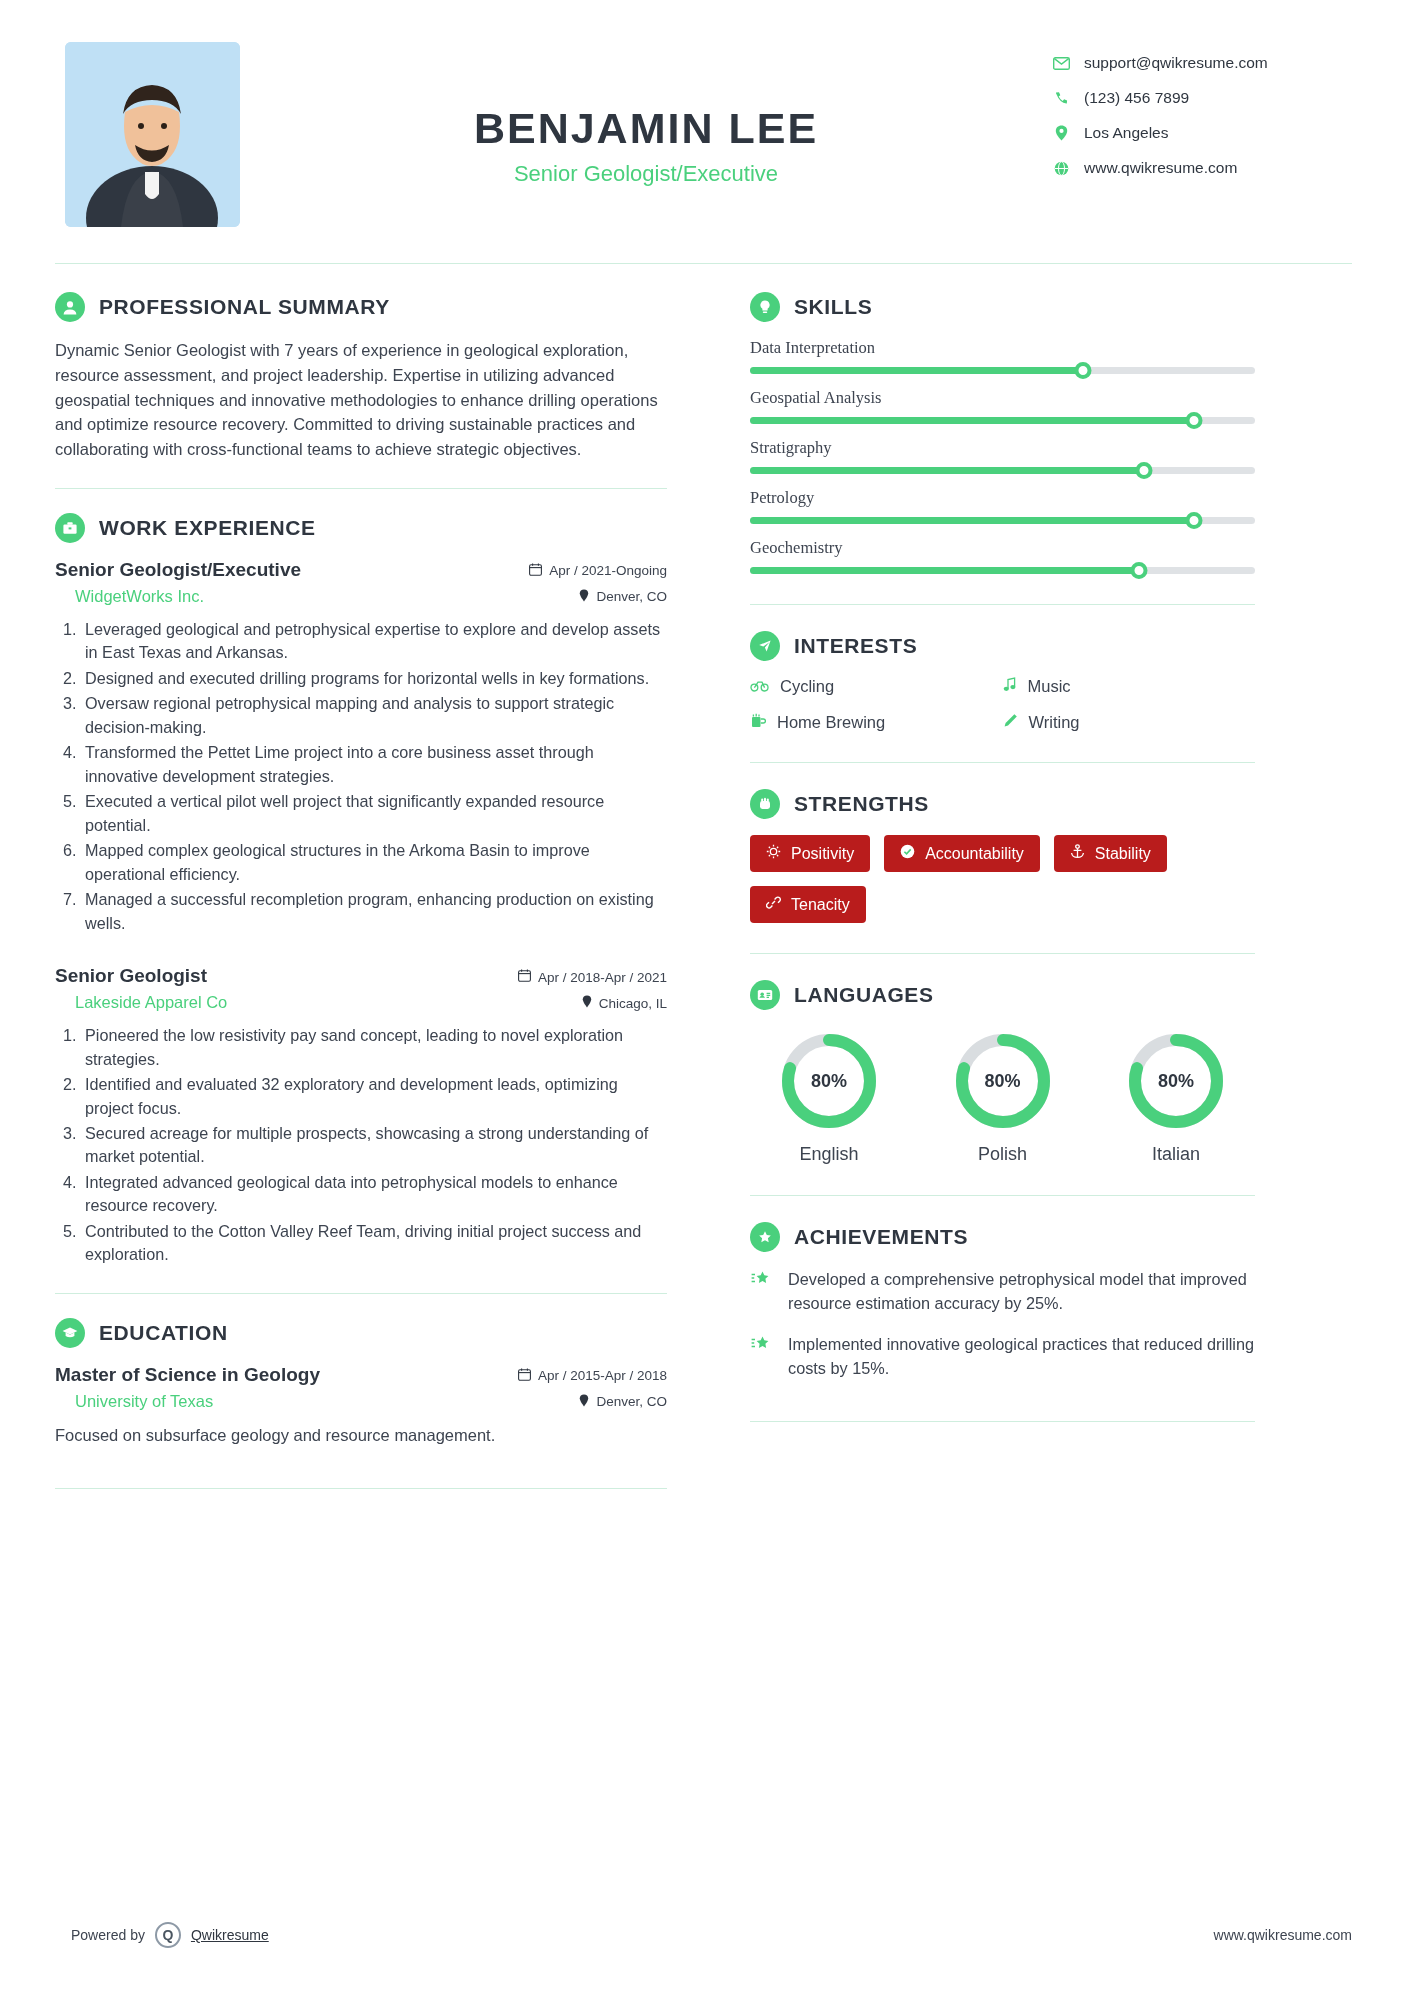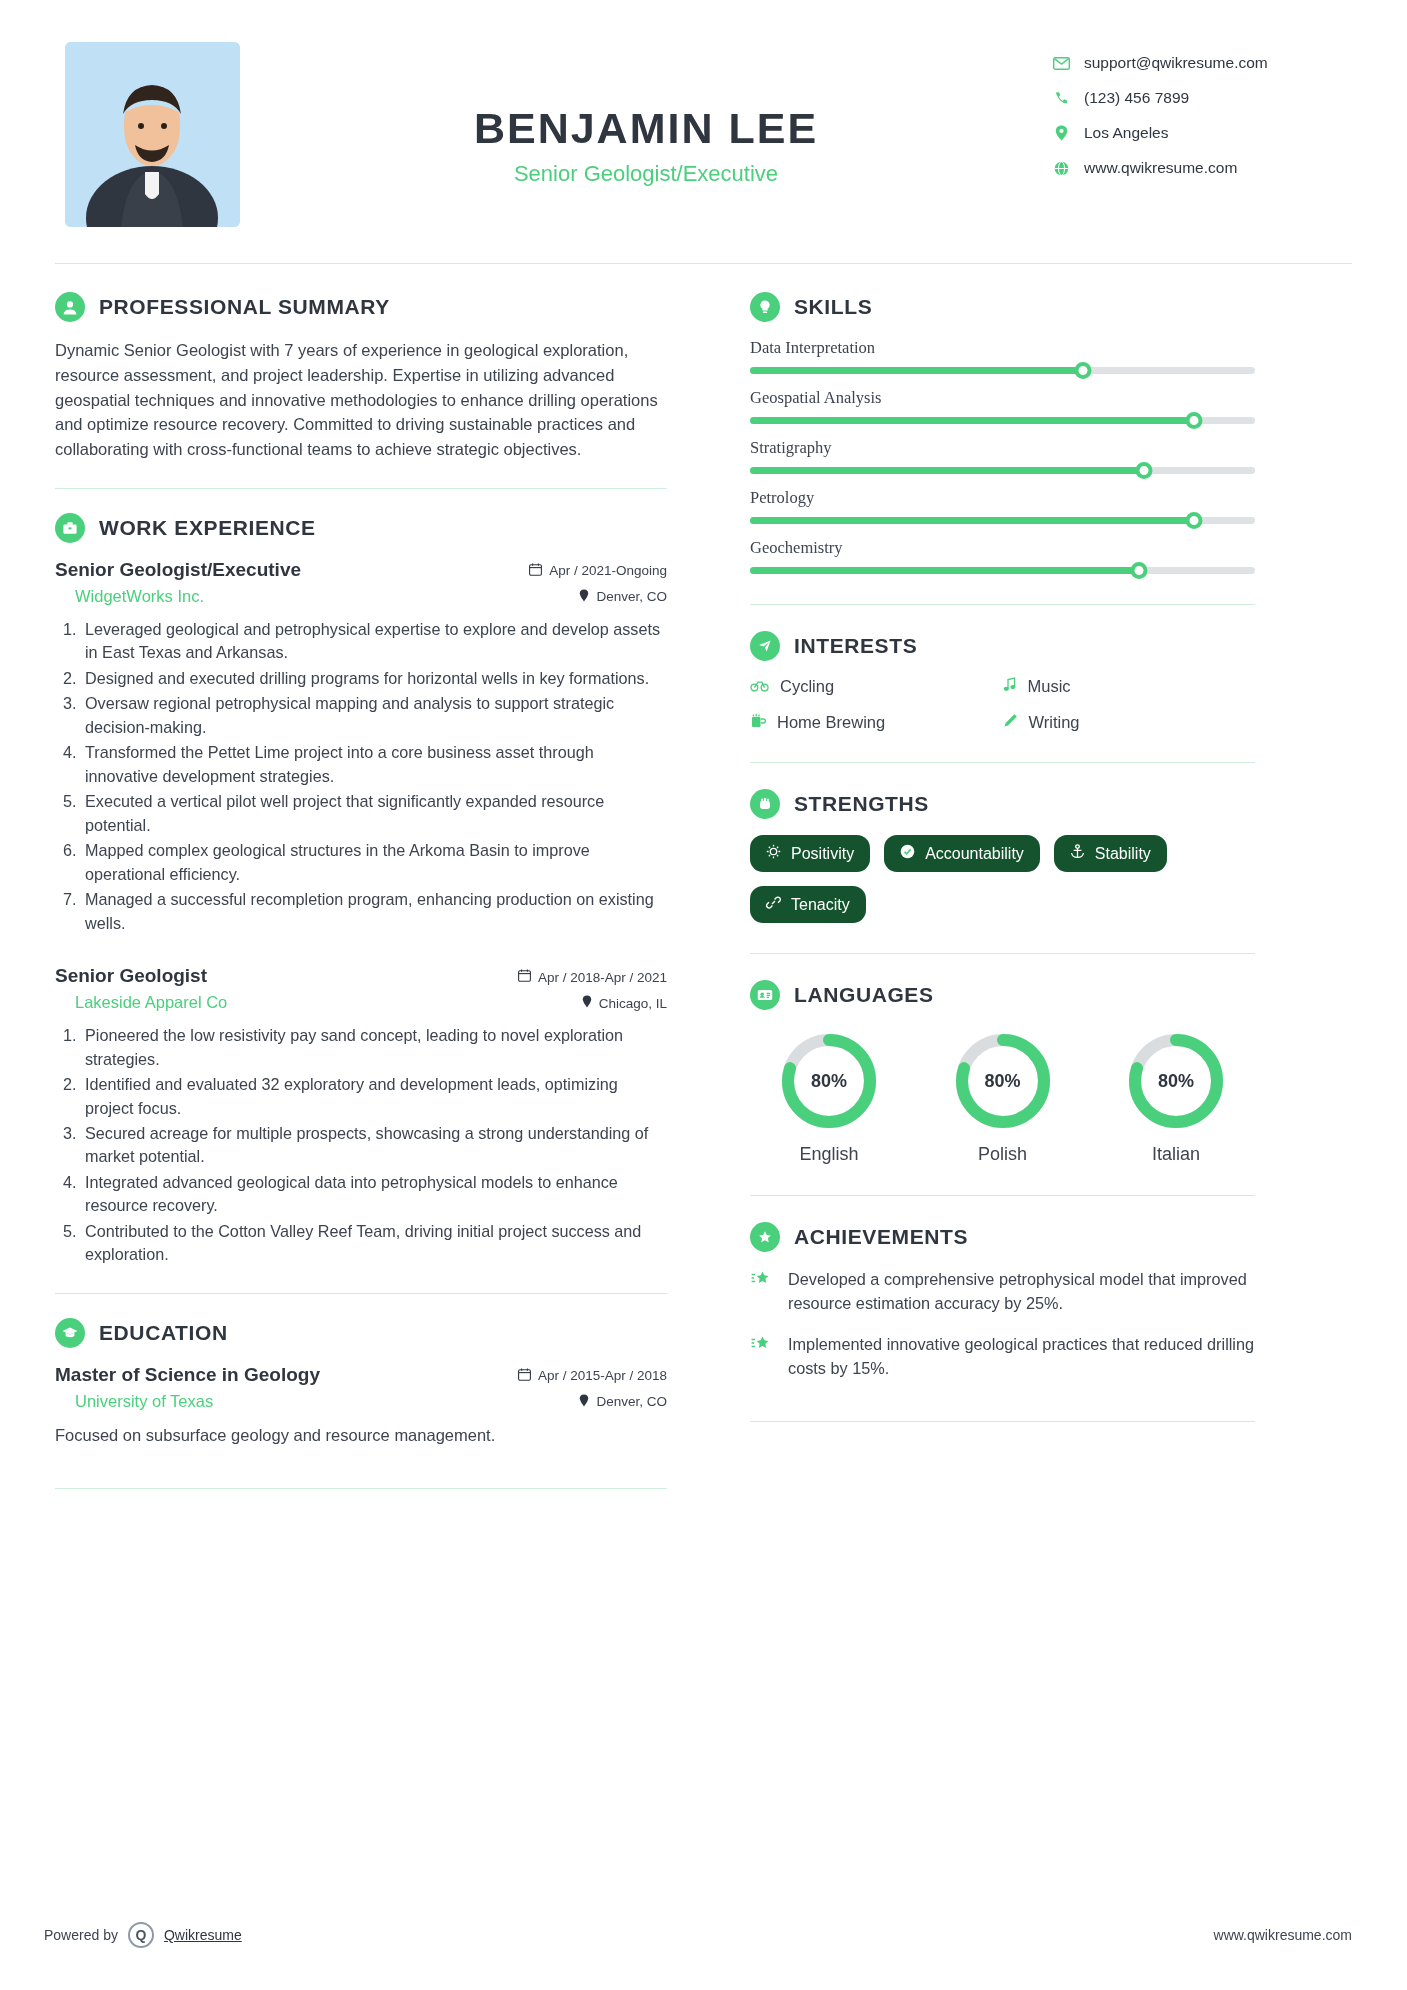--- a/index.html
+++ b/index.html
@@ -138,42 +138,42 @@
     transform: translateX(-50%);
   }
 
   
   .interests-grid { display:grid; grid-template-columns: 1fr 1fr; row-gap: 17px; }
   .interest { display:flex; align-items:center; gap:11px; font-size:16.5px; color:#3d4450; }
 
   
   .strengths { display:flex; flex-wrap:wrap; gap: 14px; }
   .chip {
-    background:#14532d; color:#fff; border-radius:13px;
+    background:#b91c1c; color:#fff; border-radius:4px;
     padding: 9px 16px; font-size: 16px;
     display:flex; align-items:center; gap:10px;
   }
 
   
   .langs { display:flex; justify-content:space-between; padding: 4px 4px 0 4px; }
   .lang { text-align:center; width: 150px; }
   .lang-name { font-size: 18px; color:#3d4450; margin-top: 12px; }
   .donut { position:relative; width:102px; height:102px; margin:0 auto; }
   .donut-pct {
     position:absolute; inset:0; display:flex; align-items:center; justify-content:center;
     font-size:18px; font-weight:bold; color:#2f3640;
   }
 
   
   .ach { display:flex; gap:14px; margin-bottom: 18px; }
   .ach-text { font-size:16.3px; line-height:1.45; color:#3d4450; }
 
   
   .footer {
-    position:absolute; left:44px; right:55px; bottom: 42px;
+    position:absolute; left:71px; right:55px; bottom: 42px;
     display:flex; justify-content:space-between; align-items:center;
   }
   .powered { display:flex; align-items:center; gap:10px; font-size:14px; color:#3d4450; }
   .qlogo { width:26px; height:26px; border-radius:50%; border:2px solid #8d99a6; display:flex;align-items:center;justify-content:center;font-size:14px;color:#4a5560;font-weight:bold;}
   .qlink { text-decoration: underline; color:#2f3640; font-size:14px; }
   .fsite { font-size:14px; color:#3d4450; }
 </style>
 </head>
 <body>
 

